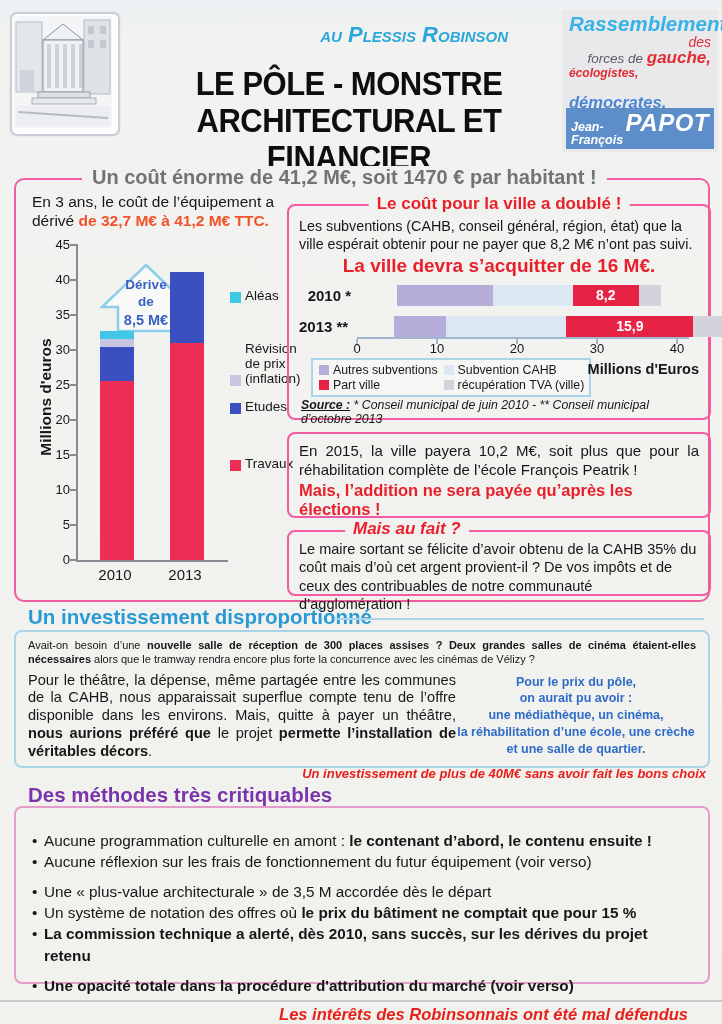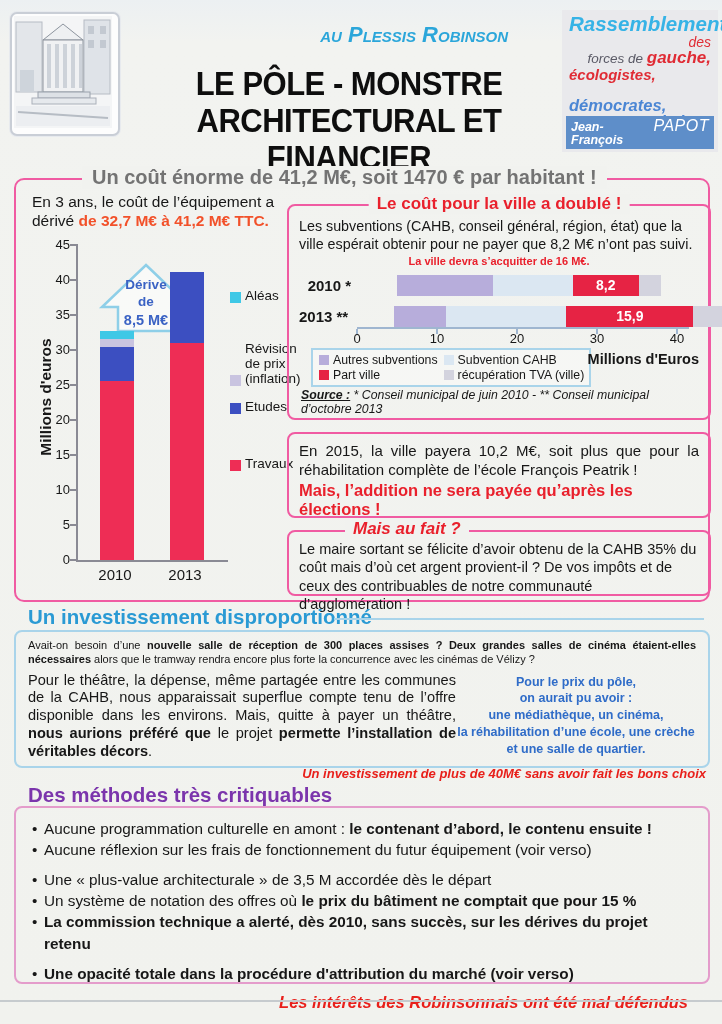--- a/index.html
+++ b/index.html
@@ -21,28 +21,28 @@
          color:#2ba6da;text-align:right;margin-top:6px;white-space:nowrap;}
   .main-title{position:absolute;left:118px;top:68px;width:462px;text-align:center;
               font-weight:900;font-size:31px;line-height:1.13;letter-spacing:-.5px;
               color:#0e0e0e;transform:scaleY(1.06);}
   .party{position:absolute;right:4px;top:10px;width:156px;height:142px;background:#e9e9ec;
          padding:3px 7px;box-sizing:border-box;font-style:italic;line-height:1.05;}
   .p-l1{color:#36b3e6;font-size:20.5px;font-weight:bold;text-align:right;}
   .p-l2{color:#e02c35;font-size:14px;text-align:right;}
   .p-l3{text-align:right;font-size:13.5px;color:#5a5a66;}
   .p-l3 .b2{color:#e02c35;font-size:17px;font-weight:bold;}
-  .p-l4{color:#e02c35;font-size:15px;font-weight:bold;text-align:left;}
+  .p-l4{color:#e02c35;font-size:12px;font-weight:bold;text-align:left;}
   .p-l5{color:#4b86d4;font-size:16.5px;font-weight:bold;text-align:left;margin-top:14px;}
   .p-l6{color:#4b86d4;font-size:16px;font-weight:bold;text-align:right;}
   .p-l6 .sm{font-size:12px;font-weight:normal;}
   .p-bar{position:absolute;left:4px;right:4px;bottom:3px;background:#5e8ec9;color:#fff;
          padding:2px 5px;display:flex;align-items:baseline;justify-content:space-between;}
   .p-first{font-size:12.5px;font-weight:bold;}
-  .p-last{font-size:16px;font-weight:400;letter-spacing:.5px;}
+  .p-last{font-size:24px;font-weight:700;letter-spacing:.5px;}
 
   
   .sec1{position:absolute;left:14px;right:12px;top:178px;height:420px;
         border:2px solid #f05ba2;border-radius:10px;}
   .sec1-title{position:absolute;top:-14px;left:66px;background:#f1f2ef;padding:0 10px;
               color:#737373;font-weight:bold;font-size:20px;white-space:nowrap;}
   .intro{position:absolute;left:16px;top:12px;width:254px;font-size:15.5px;line-height:1.25;}
 
   .vchart{position:absolute;left:6px;top:58px;width:272px;height:360px;}
   .vc-ylabel{position:absolute;left:-56px;top:150px;width:160px;text-align:center;
@@ -59,21 +59,21 @@
   .vc-legend-item{position:absolute;left:208px;display:flex;align-items:flex-end;width:70px;}
   .vc-legend-item .sw{width:11px;height:11px;margin:2px 4px 0 0;flex:none;}
   .vc-legend-item .lt{font-size:13.5px;line-height:1.12;}
 
   .boxA{position:absolute;left:271px;top:24px;width:424px;height:216px;
         border:2px solid #f05ba2;border-radius:8px;padding:6px 10px;box-sizing:border-box;}
   .boxA-title{position:absolute;top:-12px;left:50%;transform:translateX(-50%);
               background:#f1f2ef;padding:0 8px;color:#e9202c;font-weight:bold;
               font-size:17px;white-space:nowrap;}
   .boxA-body{font-size:14.3px;line-height:1.24;margin-top:6px;}
-  .boxA-high{color:#e9202c;font-weight:bold;text-align:center;font-size:11px;margin:2px 0 8px;}
+  .boxA-high{color:#e9202c;font-weight:bold;text-align:center;font-size:19px;margin:2px 0 8px;}
   .hrow{display:flex;align-items:center;height:21px;margin-bottom:10px;gap:40px;}
   .hrow:last-child{margin-bottom:0;}
   .hlab{width:52px;text-align:right;font-weight:bold;font-size:15px;padding-right:6px;white-space:nowrap;}
   .htrack{display:flex;height:21px;}
   .hseg{height:21px;}
   .hseg .pl{display:block;color:#fff;font-weight:bold;font-size:14px;line-height:21px;
             width:100%;text-align:center;}
   .hx-axis{position:relative;height:16px;margin-left:58px;width:332px;border-top:2px solid #9fb6d0;}
   .hxd{position:absolute;top:0;width:2px;height:5px;background:#9fb6d0;}
   .hxl{position:absolute;top:2px;transform:translateX(-50%);font-size:13px;}
@@ -106,21 +106,21 @@
   .s2row{display:flex;margin-top:5px;}
   .s2p2{width:428px;text-align:justify;line-height:1.22;font-size:14.6px;}
   .s2aside{flex:1;color:#2f6cc8;font-weight:bold;text-align:center;font-size:12.5px;
            line-height:1.35;padding-top:2px;}
   .s2-conc{position:absolute;right:16px;top:766px;color:#e8201b;font-weight:800;
            font-style:italic;font-size:13px;}
 
   
   .sec3-title{position:absolute;left:28px;top:783px;color:#7b35ac;font-weight:bold;font-size:20.5px;}
   .sec3{position:absolute;left:14px;right:12px;top:806px;height:178px;border:2px solid #e49ccb;
-        border-radius:8px;padding:10px 14px 6px;box-sizing:border-box;}
+        border-radius:8px;padding:22px 14px 6px;box-sizing:border-box;}
   .bgroup{margin-bottom:9px;}
   .bull{font-size:15.3px;line-height:1.38;padding-left:14px;position:relative;}
   .bull::before{content:"•";position:absolute;left:2px;}
   .s3-conc{text-align:right;color:#e8201b;font-weight:800;font-style:italic;
            font-size:16.5px;margin-top:3px;padding-right:6px;}
   .scan-line{position:absolute;left:0;right:0;top:1000px;height:2px;background:#c6cbce;}
 </style>
 </head>
 <body>
 

